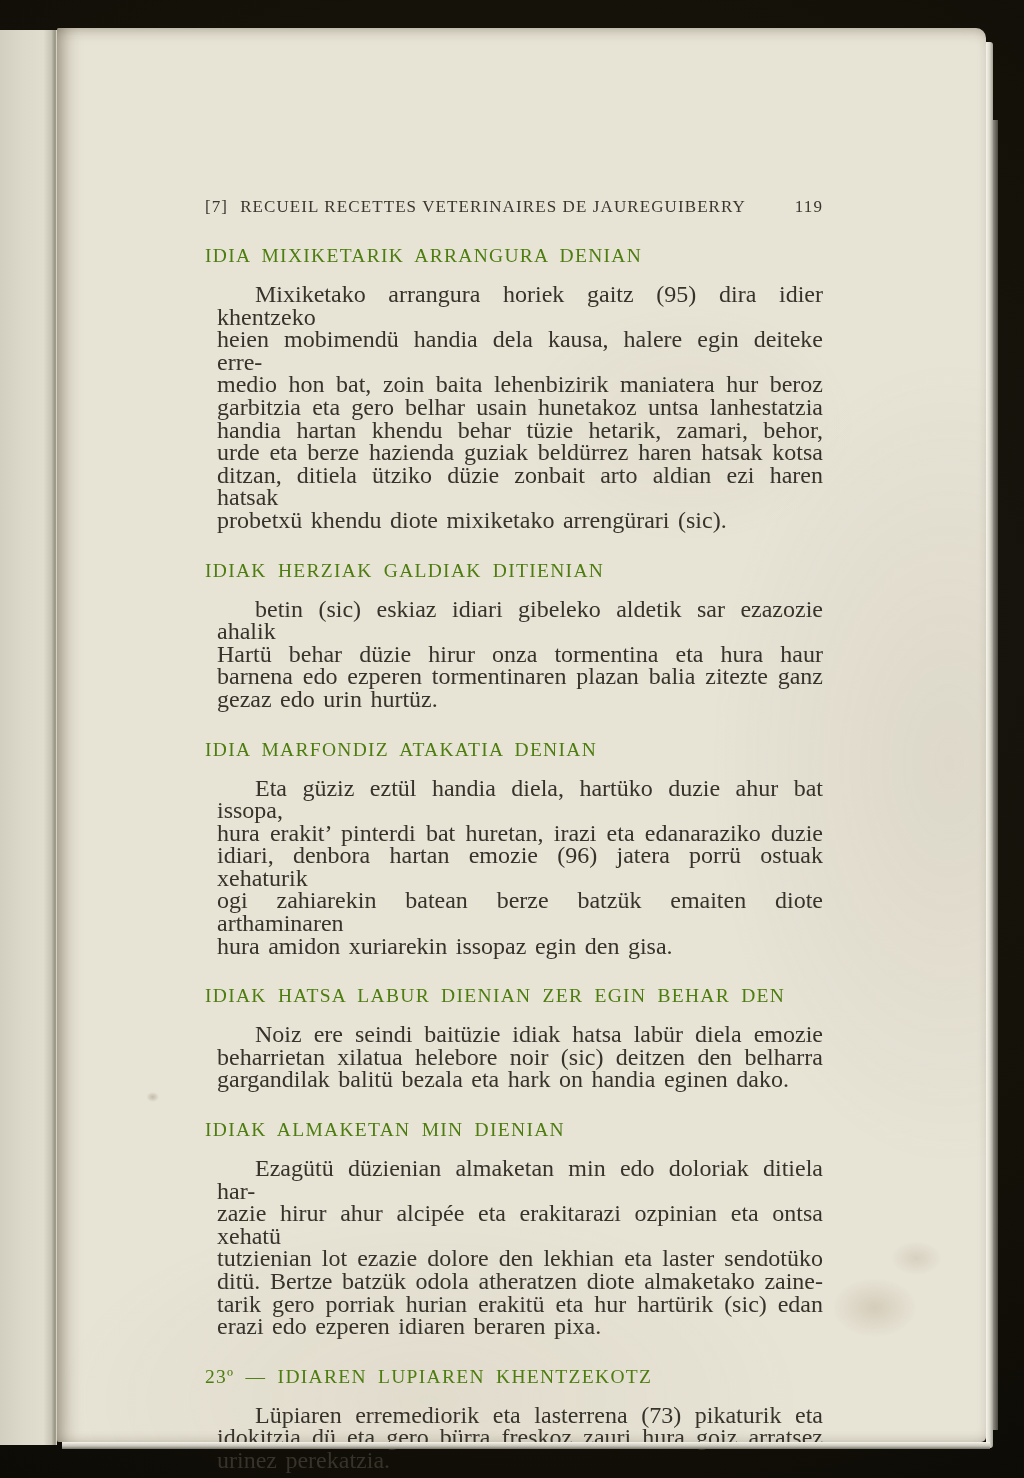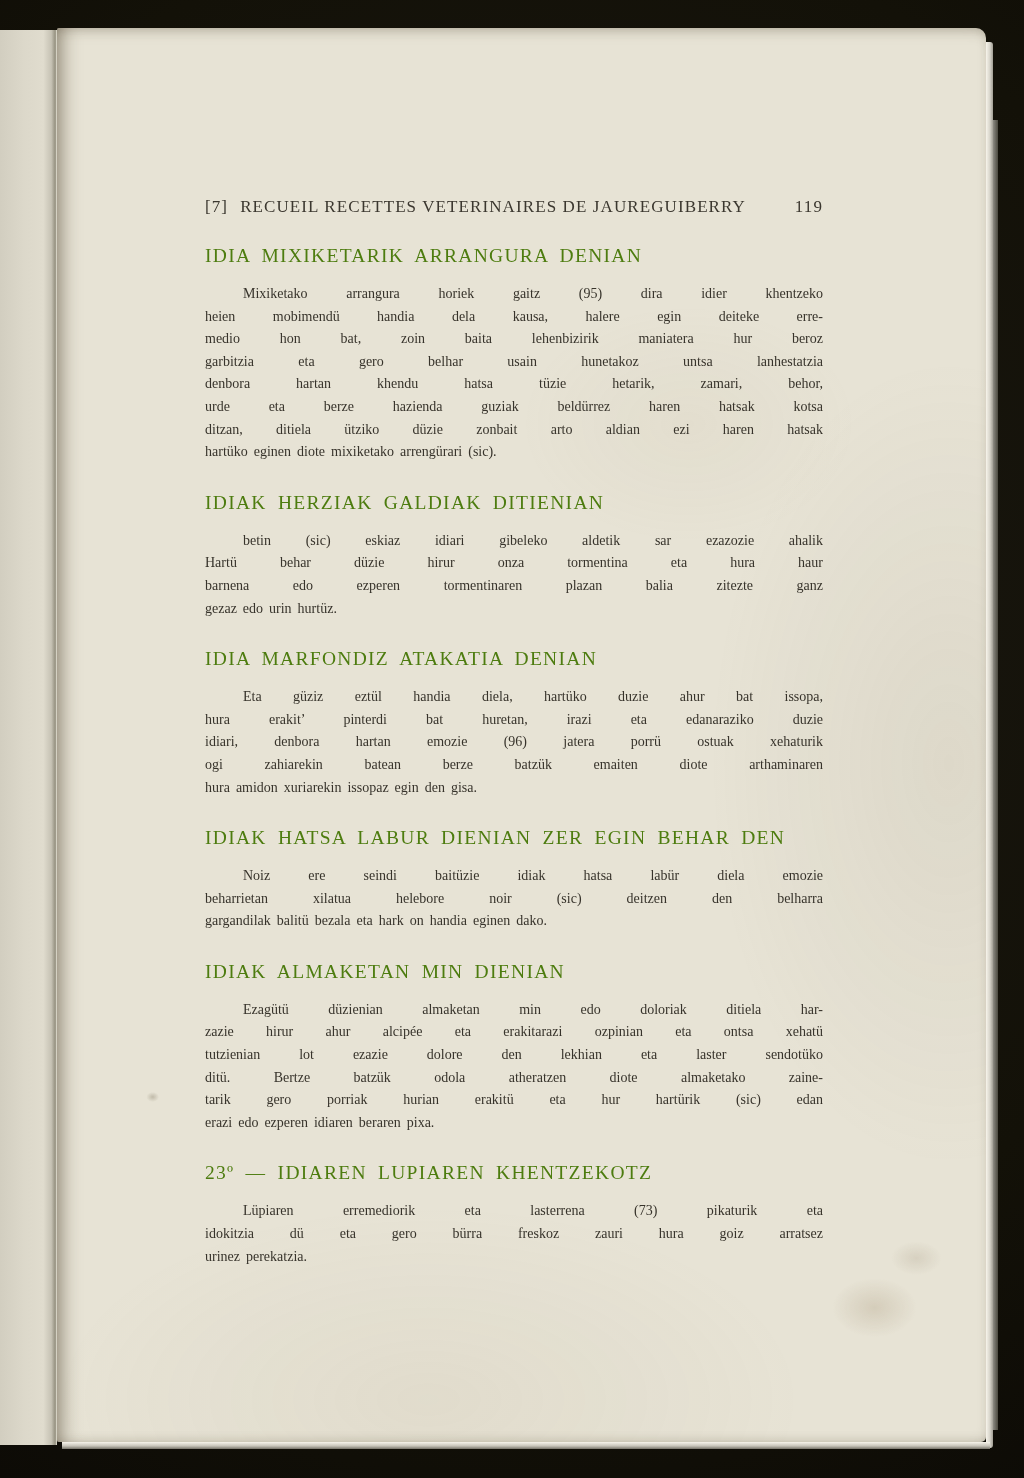--- a/index.html
+++ b/index.html
@@ -63,22 +63,23 @@
   .rh-page  { margin-left:14px; }
   section { margin-top:28px; }
   .heading {
     font-size:19.5px; font-weight:normal;
     letter-spacing:1.3px; word-spacing:5px;
     margin:0; color:#4d7c0f;
     white-space:nowrap;
   }
   .para {
     margin-top:16px;
-    font-size:14px; line-height:22.6px;
+    font-size:24px; line-height:22.6px;
     word-spacing:2.5px;
+    margin-left:12px;
   }
   .line { text-align:justify; text-align-last:justify; text-justify:inter-word; }
   .line:last-child { text-align-last:left; }
   .para .line:first-child { text-indent:38px; }
   .it { }
 </style>
 </head>
 <body>
 
 <div class="book">
@@ -91,24 +92,24 @@
         <span class="rh-page">119</span>
       </div>
 
     <section>
           <h2 class="heading">IDIA MIXIKETARIK ARRANGURA DENIAN</h2>
           <div class="para">
             <div class="line"><span>Mixiketako arrangura horiek gaitz (95) dira idier khentzeko</span></div>
             <div class="line"><span>heien mobimendü handia dela kausa, halere egin deiteke erre-</span></div>
             <div class="line"><span>medio hon bat, zoin baita lehenbizirik maniatera hur beroz</span></div>
             <div class="line"><span>garbitzia eta gero </span><span class="it">belhar usain hunetakoz</span><span> untsa lanhestatzia</span></div>
-            <div class="line"><span>denbora hartan khendu hatsa tüzie hetarik, zamari, behor,</span></div>
+            <div class="line"><span>handia hartan khendu behar tüzie hetarik, zamari, behor,</span></div>
             <div class="line"><span>urde eta berze hazienda guziak beldürrez haren hatsak kotsa</span></div>
             <div class="line"><span>ditzan, ditiela ütziko düzie zonbait arto aldian ezi haren hatsak</span></div>
-            <div class="line"><span>hartüko eginen diote mixiketako arrengürari (sic).</span></div>
+            <div class="line"><span>probetxü khendu diote mixiketako arrengürari (sic).</span></div>
           </div>
         </section>
         <section>
           <h2 class="heading">IDIAK HERZIAK GALDIAK DITIENIAN</h2>
           <div class="para">
             <div class="line"><span>betin (sic) eskiaz idiari gibeleko aldetik sar ezazozie ahalik</span></div>
             <div class="line"><span>Hartü behar düzie hirur onza </span><span class="it">tormentina</span><span> eta hura haur</span></div>
             <div class="line"><span>barnena edo ezperen tormentinaren plazan balia zitezte ganz</span></div>
             <div class="line"><span>gezaz edo urin hurtüz.</span></div>
           </div>

